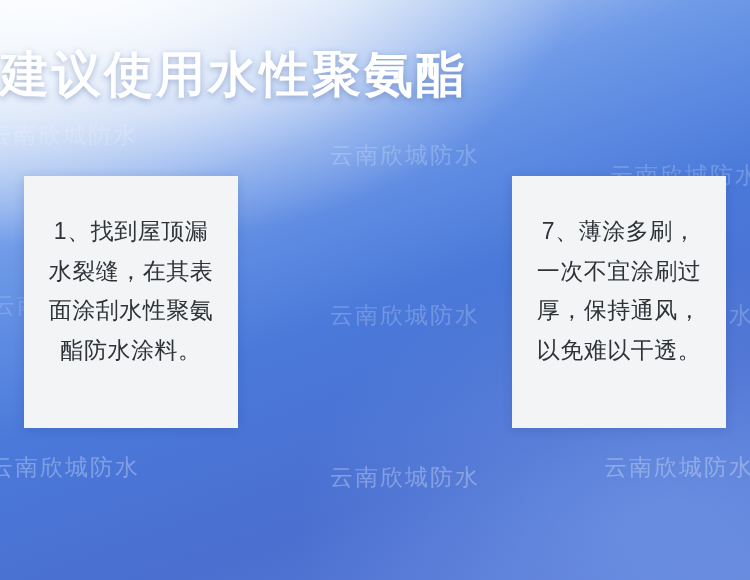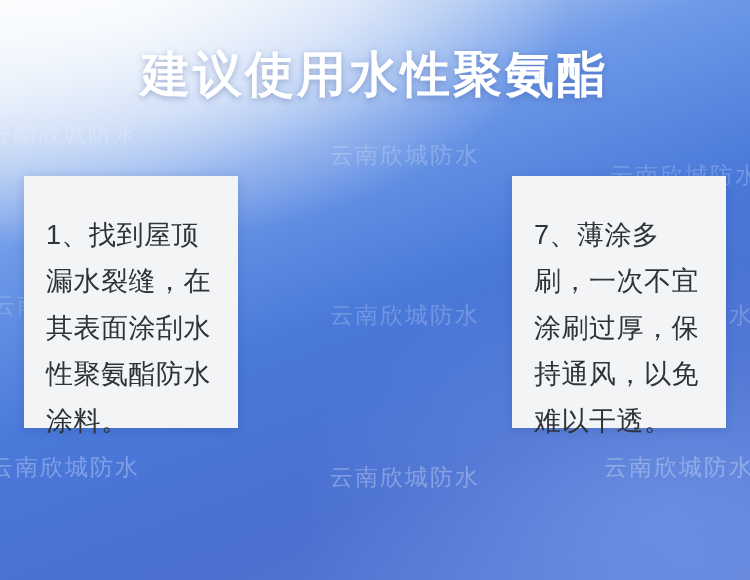--- a/index.html
+++ b/index.html
@@ -63,21 +63,20 @@
     font-family: "Liberation Sans", sans-serif;
   }
   .wm.dim { color: rgba(255,255,255,0.22); }
   .wm.dimmer { color: rgba(255,255,255,0.17); }
 
   .title-wrap {
     position: absolute;
     top: 42px;
     left: 0;
     width: 750px;
-    text-align: center;
     z-index: 5;
   }
   .title {
     display: inline-block;
     color: #ffffff;
     font-size: 49px;
     font-weight: bold;
     letter-spacing: 3px;
     text-shadow: 0 2px 6px rgba(40,70,140,0.35);
     font-family: "Liberation Sans", sans-serif;
@@ -95,25 +94,26 @@
   .card {
     width: 214px;
     height: 252px;
     background: #f2f4f6;
     box-shadow: 0 2px 10px rgba(30,55,120,0.18);
     box-sizing: border-box;
     padding: 36px 22px 20px 22px;
   }
   .card-text {
     color: #2f3338;
-    font-size: 27px;
+    font-size: 23px;
     line-height: 1.72;
     letter-spacing: 0.5px;
     font-family: "Liberation Sans", sans-serif;
     white-space: pre-wrap;
+    text-align: center;
   }
 </style>
 </head>
 <body>
 
 <div id="poster">
 
   <div class="title-wrap">
     <span class="title">建议使用水性聚氨酯</span>
   </div>

